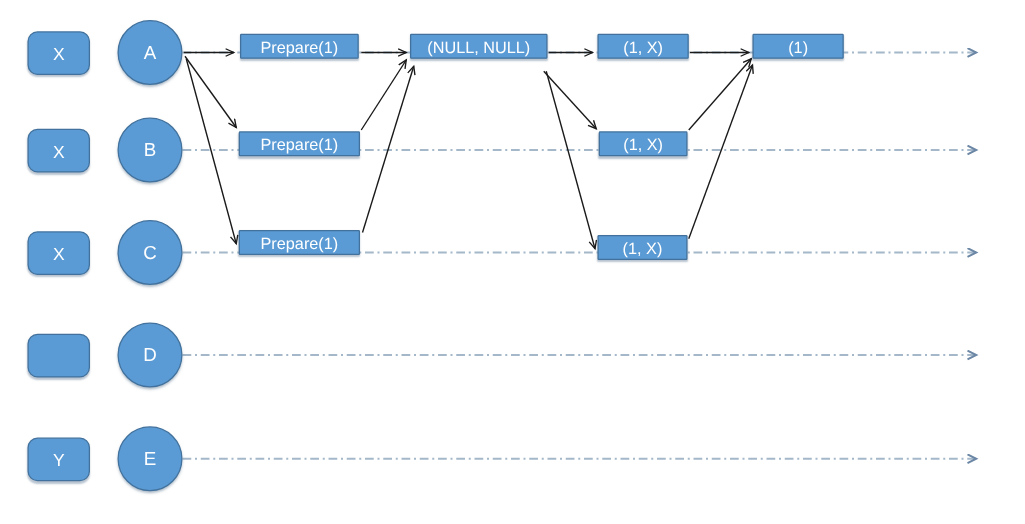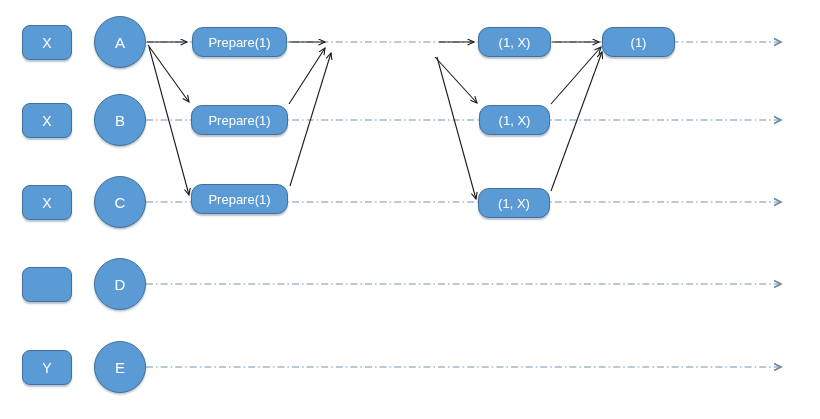--- a/index.html
+++ b/index.html
@@ -11,21 +11,21 @@
   #timelines{z-index:0;}
   #arrows{z-index:2;pointer-events:none;}
   .shape{
     position:absolute;z-index:1;
     background:#5b9bd5;border:1.4px solid #41719c;box-sizing:border-box;
     color:#ffffff;display:flex;align-items:center;justify-content:center;
     box-shadow:0 1.5px 1.5px rgba(100,125,150,0.45);
   }
   .tag{left:22px;width:50px;height:35px;border-radius:8px;font-size:14px;}
   .circle{left:94px;width:52px;height:52px;border-radius:50%;font-size:15px;box-shadow:0 1.5px 2px rgba(100,125,150,0.5);}
-  .evt{height:30px;border-radius:11px;font-size:13px;white-space:nowrap;}
+  .evt{height:20px;border-radius:1px;font-size:13px;white-space:nowrap;}
 </style>
 </head>
 <body>
 
 <div id="stage">
 
   <svg id="timelines">
     <defs>
       <marker id="tlArrow" markerWidth="10" markerHeight="10" refX="7.5" refY="4" orient="auto" markerUnits="userSpaceOnUse">
         <path d="M0.5,0.5 L7.5,4 L0.5,7.5" fill="none" stroke="#6b87a5" stroke-width="1.6"></path>
@@ -46,20 +46,21 @@
 
   <div class="shape circle" style="top:16px">A</div>
   <div class="shape circle" style="top:94px">B</div>
   <div class="shape circle" style="top:176px">C</div>
   <div class="shape circle" style="top:258px">D</div>
   <div class="shape circle" style="top:341px">E</div>
 
   <div class="shape evt" style="left:192px;top:27px;width:95px">Prepare(1)</div>
   <div class="shape evt" style="left:191px;top:105px;width:97px">Prepare(1)</div>
   <div class="shape evt" style="left:191px;top:184px;width:97px">Prepare(1)</div>
+  <div class="shape evt" style="left:328px;top:27px;width:110px">(NULL, NULL)</div>
   <div class="shape evt" style="left:478px;top:27px;width:73px">(1, X)</div>
   <div class="shape evt" style="left:479px;top:105px;width:71px">(1, X)</div>
   <div class="shape evt" style="left:478px;top:188px;width:72px">(1, X)</div>
   <div class="shape evt" style="left:602px;top:27px;width:73px">(1)</div>
 
   <svg id="arrows">
     <defs>
       <marker id="msgArrow" markerWidth="9" markerHeight="9" refX="7" refY="3.5" orient="auto" markerUnits="userSpaceOnUse">
         <path d="M0.5,0.5 L7,3.5 L0.5,6.5" fill="none" stroke="#1a1a1a" stroke-width="1.1"></path>
       </marker>

